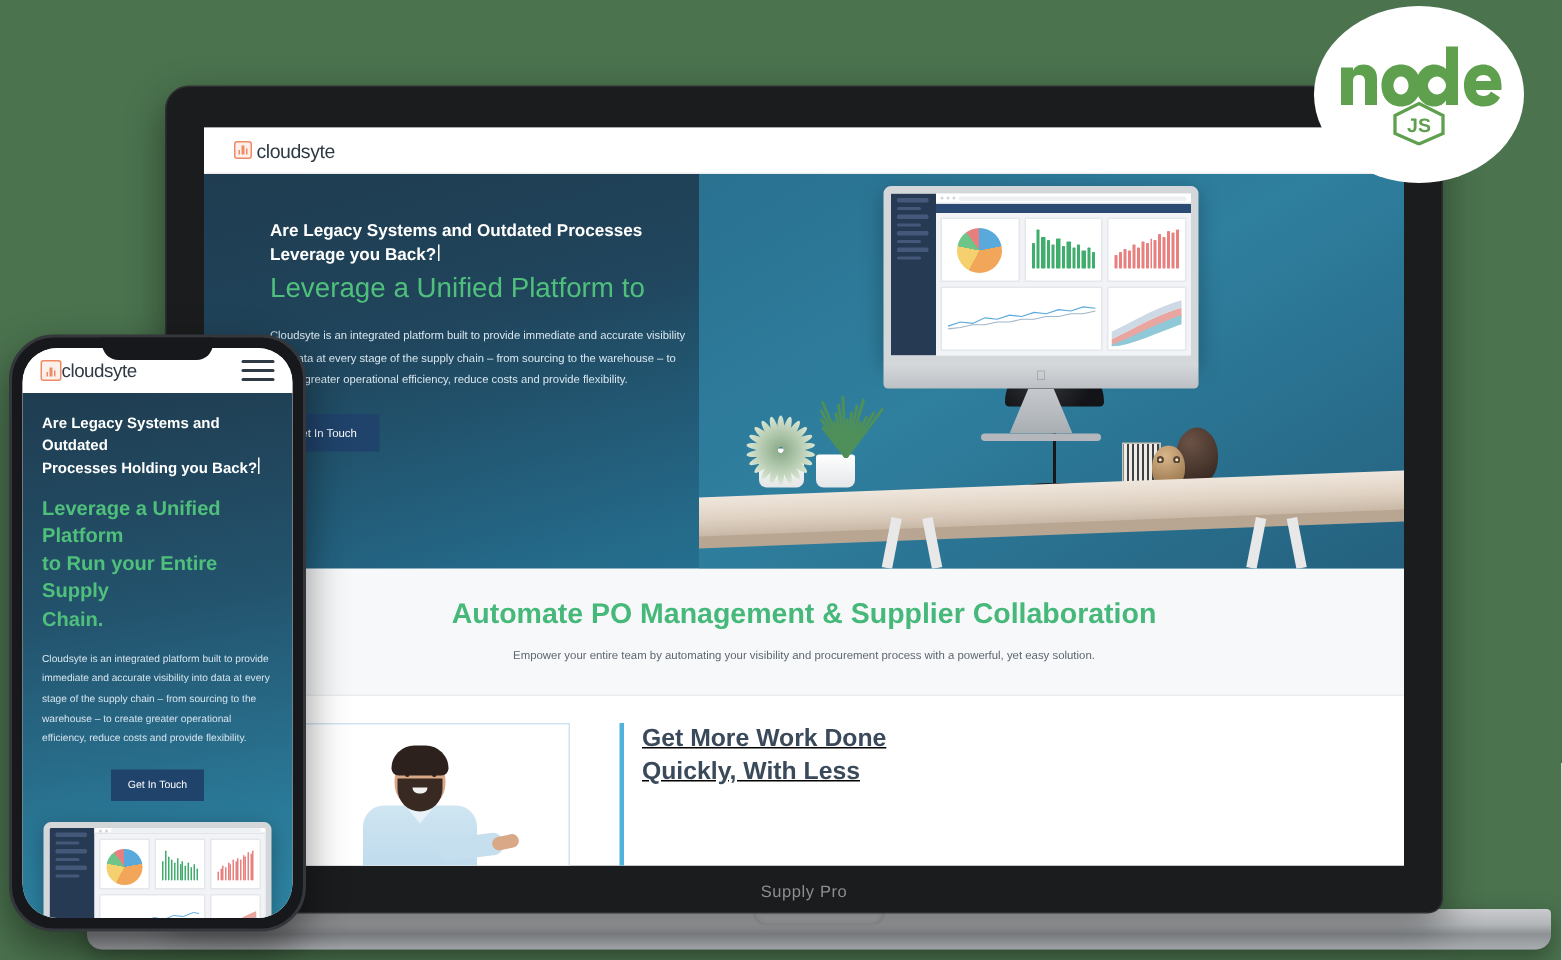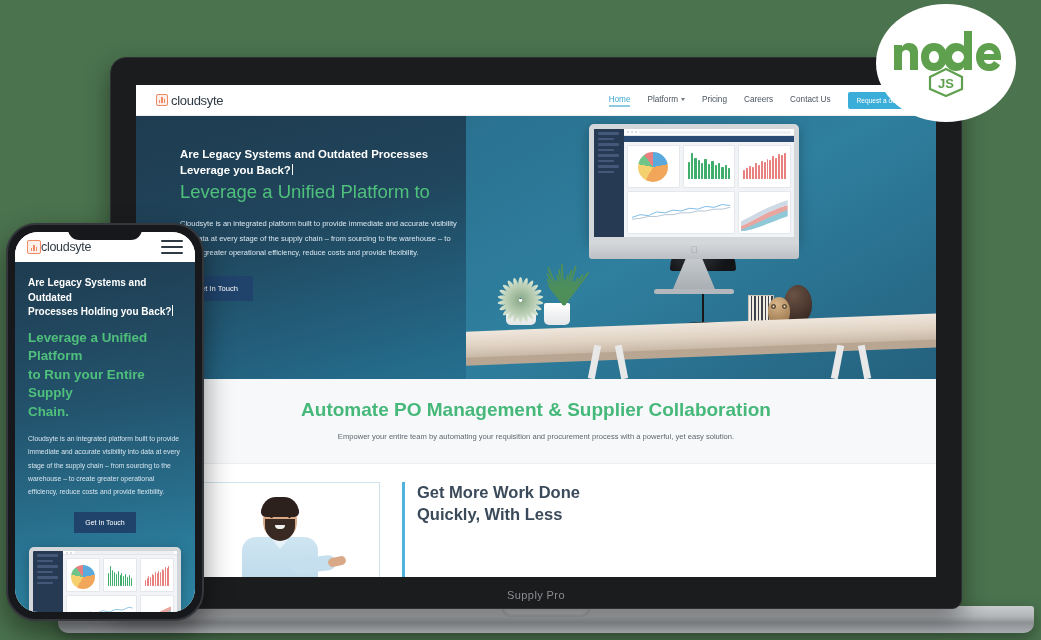--- a/index.html
+++ b/index.html
@@ -277,21 +277,21 @@
   .sec-auto {
     background: #f7f8f9;
     text-align: center;
     padding: 20px 40px 22px;
     border-bottom: 1px solid #ebedef;
   }
   .sec-auto h2 { color:#45b87a; font-size: 19px; font-weight: bold; margin-bottom: 11px; }
   .sec-auto p { color:#5d666f; font-size: 7.6px; }
 
   
-  .sec-work { background:#fff; display:flex; gap:22px; padding: 18px 44px 0; }
+  .sec-work { background:#fff; display:flex; gap:33px; padding: 18px 44px 0; text-decoration: underline; }
   .work-photo {
     width: 200px; height: 108px;
     border: 1px solid #cfe4ee;
     background: #fff;
     position: relative; overflow:hidden; flex: none;
   }
   .man { position:absolute; left:50%; transform:translateX(-50%); bottom:-2px; width:120px; height:96px;}
   .man-head { position:absolute; left:43px; top:6px; width:34px;height:38px;border-radius:50% 50% 45% 45%; background:#d9a887;}
   .man-hair { position:absolute; left:41px; top:2px; width:38px;height:20px;border-radius:19px 19px 6px 6px; background:#2c211c;}
   .man-beard{ position:absolute; left:45px; top:24px; width:30px;height:22px;border-radius:0 0 15px 15px; background:#382a22;}
@@ -360,28 +360,20 @@
     <div class="laptop-screen">
 
       <div class="site-nav">
         <div class="logo">
           <span class="logo-mark">
               <i></i>
               <i></i>
               <i></i>
             </span>
           <span class="logo-text">cloudsyte</span>
-        </div>
-        <div class="nav-links">
-          <span class="nav-link active">Home</span>
-          <span class="nav-link"><span>Platform</span><span class="chev"></span></span>
-          <span class="nav-link">Pricing</span>
-          <span class="nav-link">Careers</span>
-          <span class="nav-link">Contact Us</span>
-          <span class="demo-btn">Request a demo</span>
         </div>
       </div>
 
       <div class="hero">
 
         <div class="hero-photo">
           <div class="wall"></div>
 
           <div class="lamp-shade"></div>
           <div class="lamp-stem"></div>
@@ -545,21 +537,21 @@
           <div class="hero-title">
             <span>Leverage a Unified Platform to</span><br>
           </div>
           <div class="hero-body">Cloudsyte is an integrated platform built to provide immediate and accurate visibility into data at every stage of the supply chain – from sourcing to the warehouse – to create greater operational efficiency, reduce costs and provide flexibility.</div>
           <div class="get-in-touch">Get In Touch</div>
         </div>
       </div>
 
       <div class="sec-auto">
         <h2>Automate PO Management &amp; Supplier Collaboration</h2>
-        <p>Empower your entire team by automating your requisition and procurement process with a powerful, yet easy solution.</p>
+        <p>Empower your entire team by automating your visibility and procurement process with a powerful, yet easy solution.</p>
       </div>
 
       <div class="sec-work">
         <div class="work-photo">
           <div class="man">
             <div class="man-body"></div>
             <div class="man-collar"></div>
             <div class="man-arm"></div>
             <div class="man-hand"></div>
             <div class="man-head"></div>

